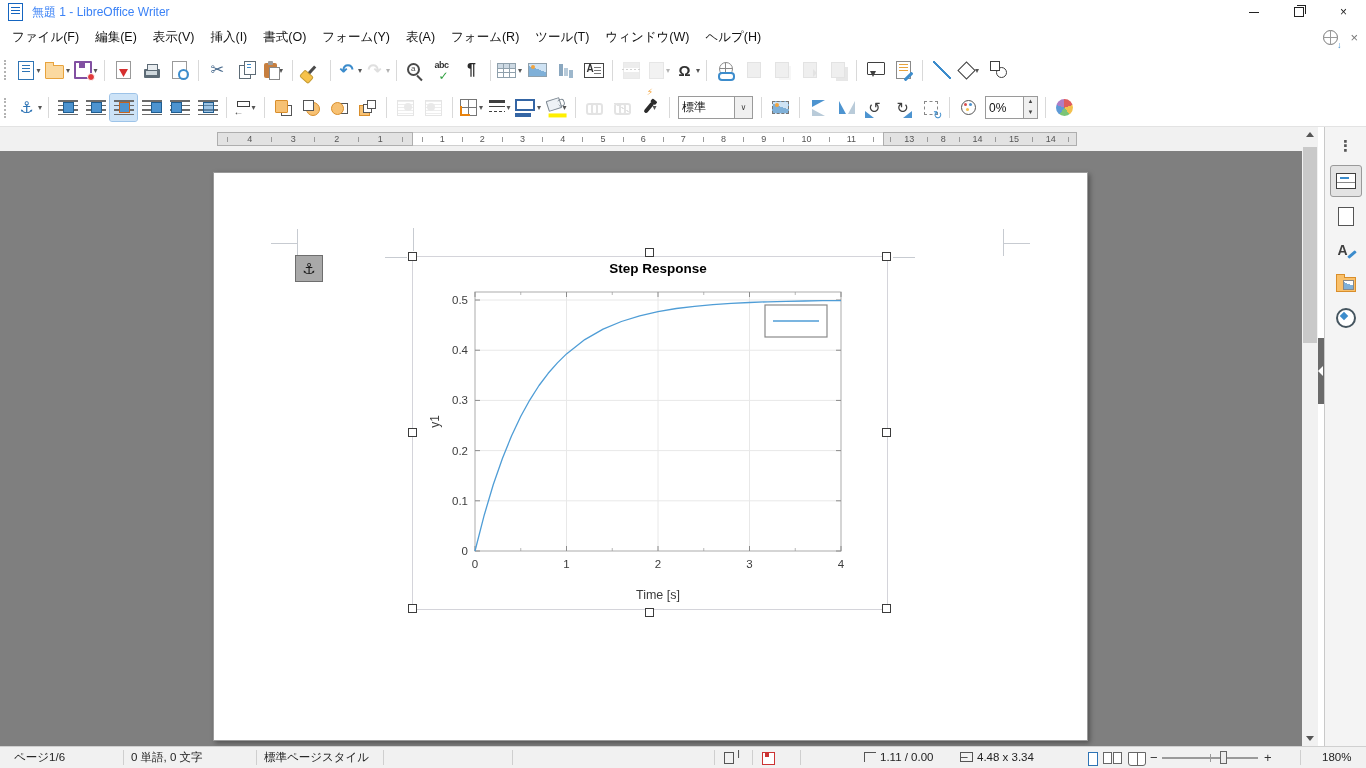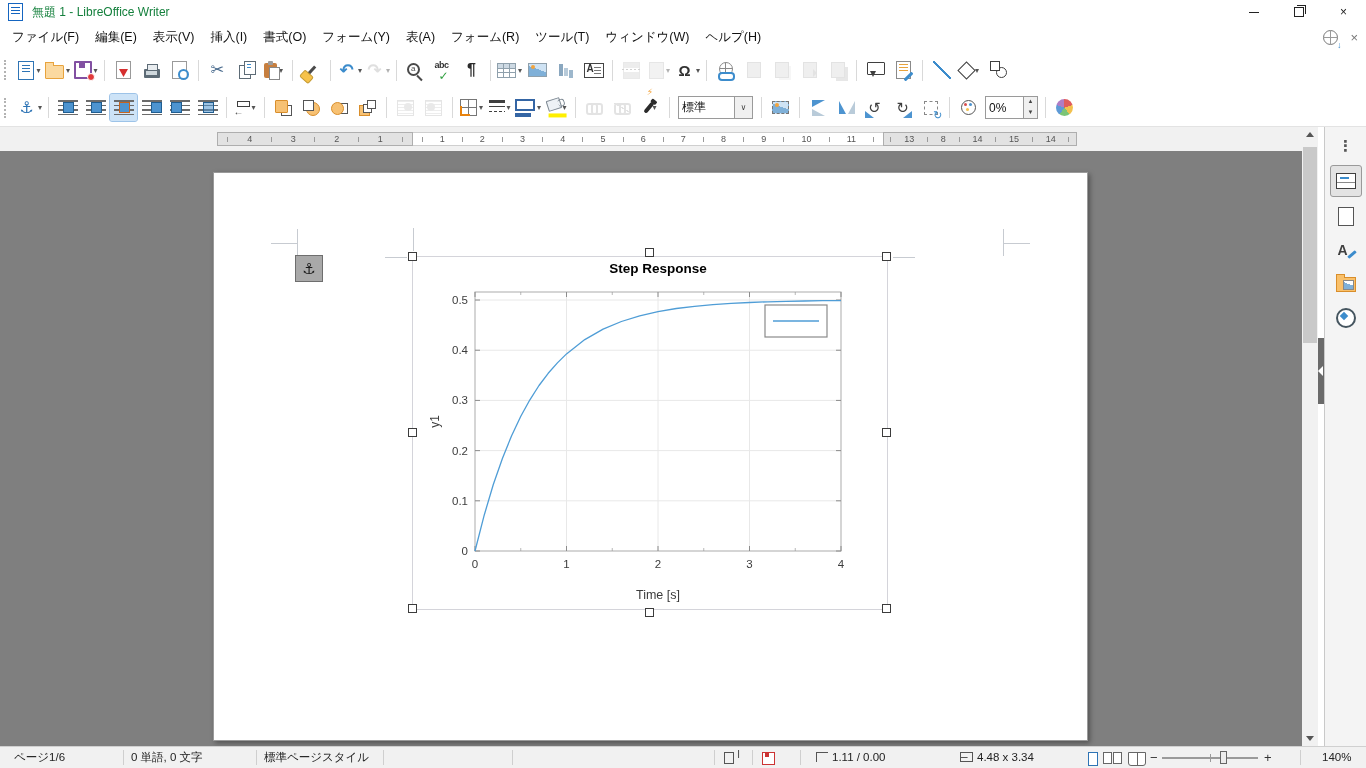--- a/index.html
+++ b/index.html
@@ -3,21 +3,21 @@
 <meta charset="utf-8">
 <style>
   html,body{margin:0;padding:0}
   body{width:1366px;height:768px;position:relative;overflow:hidden;background:#fff;
        font-family:"Liberation Sans","DejaVu Sans",sans-serif;color:#111}
   
   #titlebar{position:absolute;left:0;top:0;width:1366px;height:24px;background:#fff;display:flex;align-items:center}
   .writer-icon{width:13px;height:16px;margin-left:8px;background:#fff;border:1px solid #1565c0;position:relative}
   .writer-icon::before{content:"";position:absolute;inset:3px 2px auto 2px;height:9px;
      background:repeating-linear-gradient(#1565c0 0 1px,transparent 1px 3px)}
-  #title-text{font-size:12px;margin-left:9px;color:#15803d}
+  #title-text{font-size:12px;margin-left:9px;color:#3b82f6}
   #win-controls{position:absolute;right:0;top:0;height:24px;display:flex}
   .win-btn{width:45px;height:24px;display:flex;align-items:center;justify-content:center;font-size:12px;color:#222}
   .min-bar{width:10px;height:1px;background:#222}
   .restore-box{width:8px;height:8px;border:1px solid #222;position:relative;background:#fff}
   .restore-box::before{content:"";position:absolute;left:2px;top:-3px;width:8px;height:8px;border:1px solid #222;border-left:none;border-bottom:none}
   
   #menubar{position:absolute;left:0;top:24px;width:1366px;height:27px;background:#fff;display:flex;align-items:center;padding-left:4px;box-sizing:border-box}
   .menu-item{font-size:12.5px;padding:3px 8px;color:#111;border-radius:2px}
   #menubar-right{position:absolute;right:8px;top:24px;height:27px;display:flex;align-items:center;gap:12px}
   .ic-globe{width:13px;height:13px;border:1.5px solid #7a7a7a;border-radius:50%;position:relative;
@@ -680,25 +680,25 @@
   <span class="st" style="left:131px">0 単語, 0 文字</span>
   <span class="st-sep" style="left:256px"></span>
   <span class="st" style="left:264px">標準ページスタイル</span>
   <span class="st-sep" style="left:383px"></span>
   <span class="st-sep" style="left:512px"></span>
   <span class="st-sep" style="left:714px"></span>
   <span class="st-insert-icon" style="left:724px"></span>
   <span class="st-sep" style="left:752px"></span>
   <span class="st-save-icon" style="left:762px"></span>
   <span class="st-sep" style="left:800px"></span>
-  <span class="st" style="left:816px"><span class="pos-glyph"></span><span>1.11 / 0.00</span></span>
+  <span class="st" style="left:864px"><span class="pos-glyph"></span><span>1.11 / 0.00</span></span>
   <span class="st" style="left:960px"><span class="size-glyph"></span><span>4.48 x 3.34</span></span>
   <span class="v-ic v-single" style="left:1088px"></span>
   <span class="v-ic v-multi" style="left:1103px"></span>
   <span class="v-ic v-book" style="left:1128px"></span>
   <span class="zoom-minus" style="left:1150px">−</span>
   <span class="ztrack" style="left:1162px">
       <span class="zhandle"></span>
     </span>
   <span class="zoom-plus" style="left:1264px">+</span>
   <span class="st-sep" style="left:1300px"></span>
-  <span class="st" style="left:1322px">140%</span>
+  <span class="st" style="left:1322px">180%</span>
 </div>
 
 </body></html>

